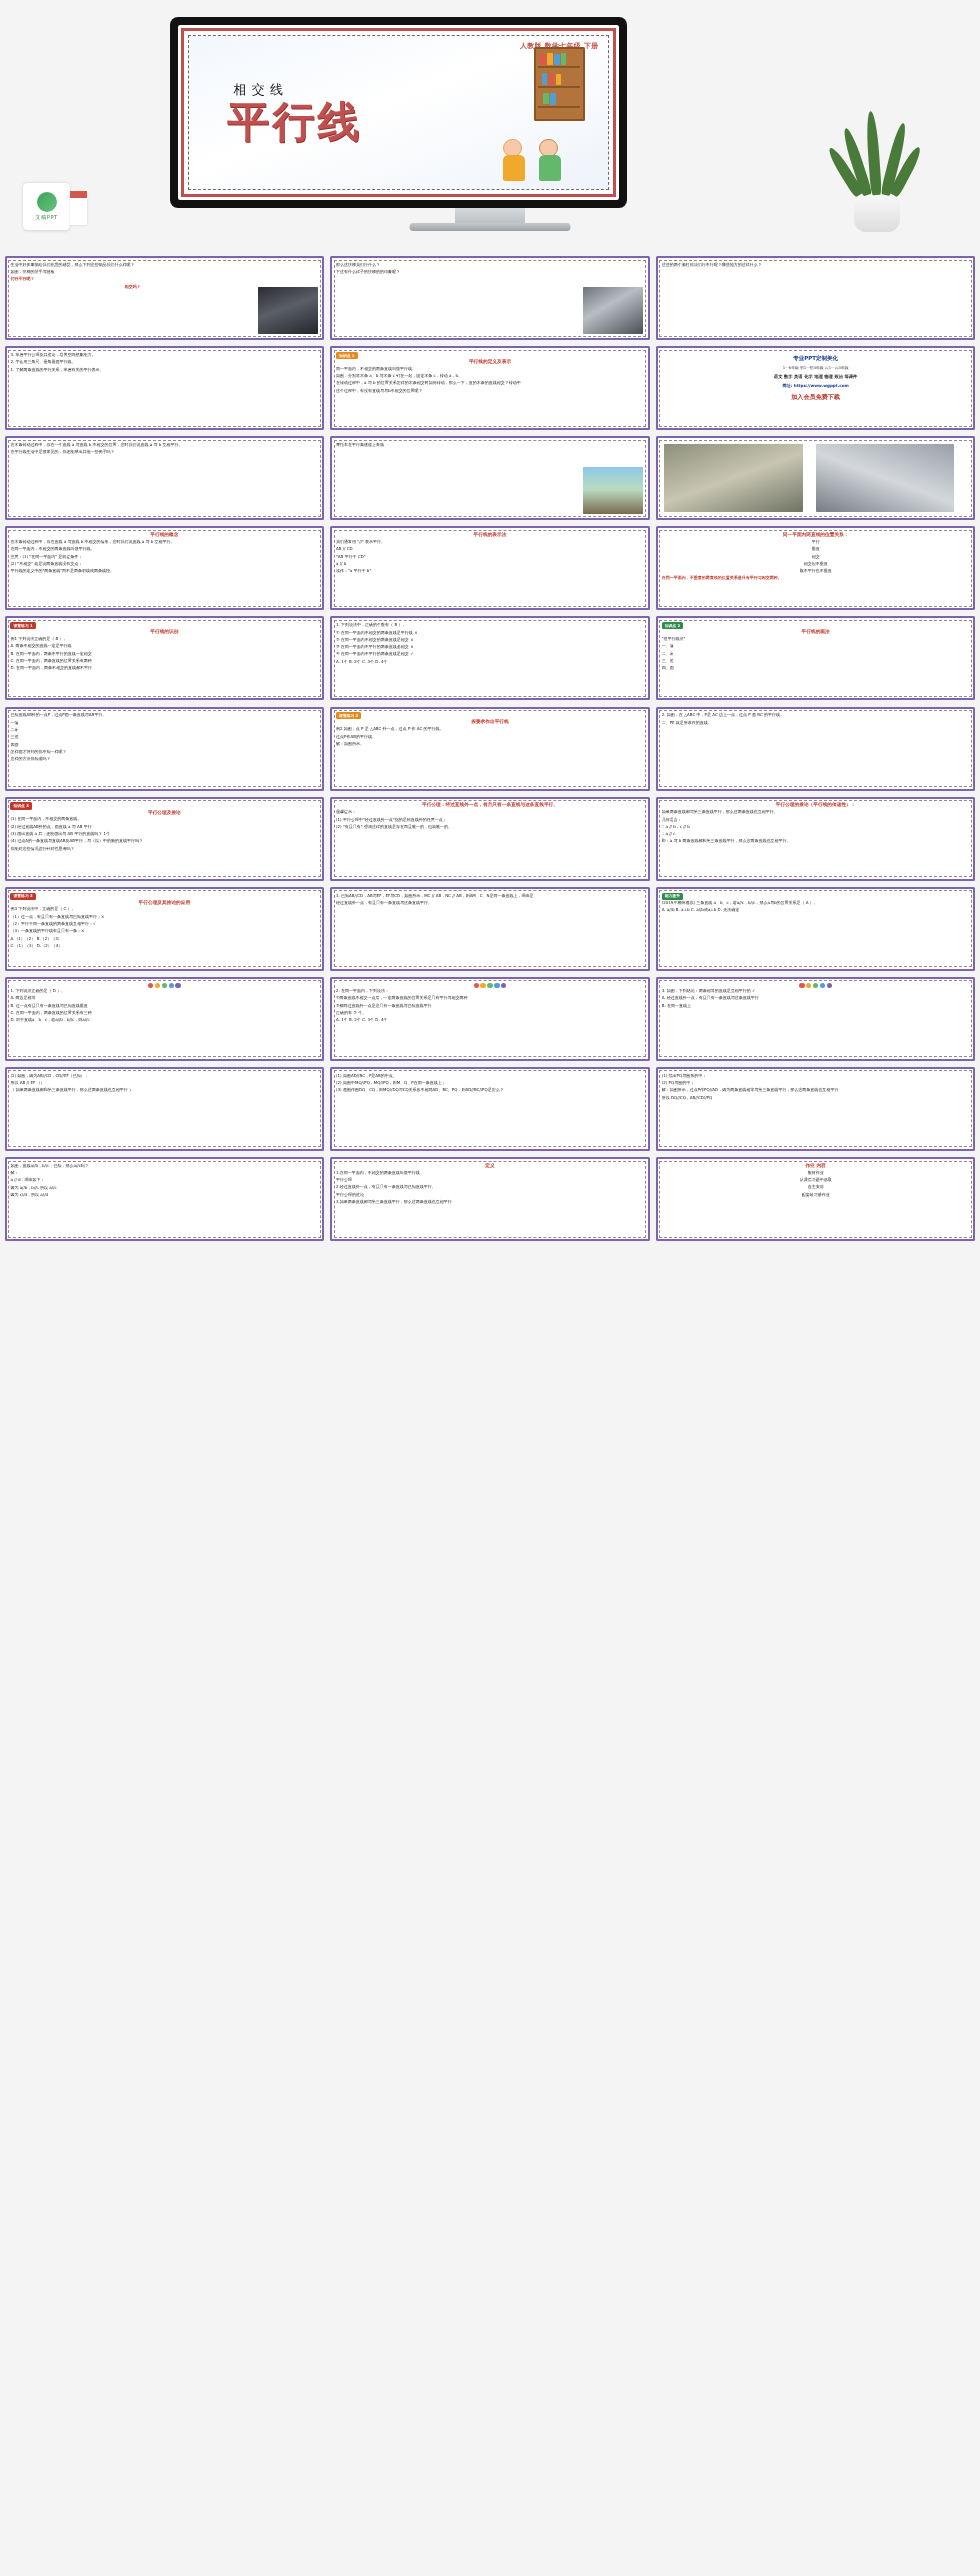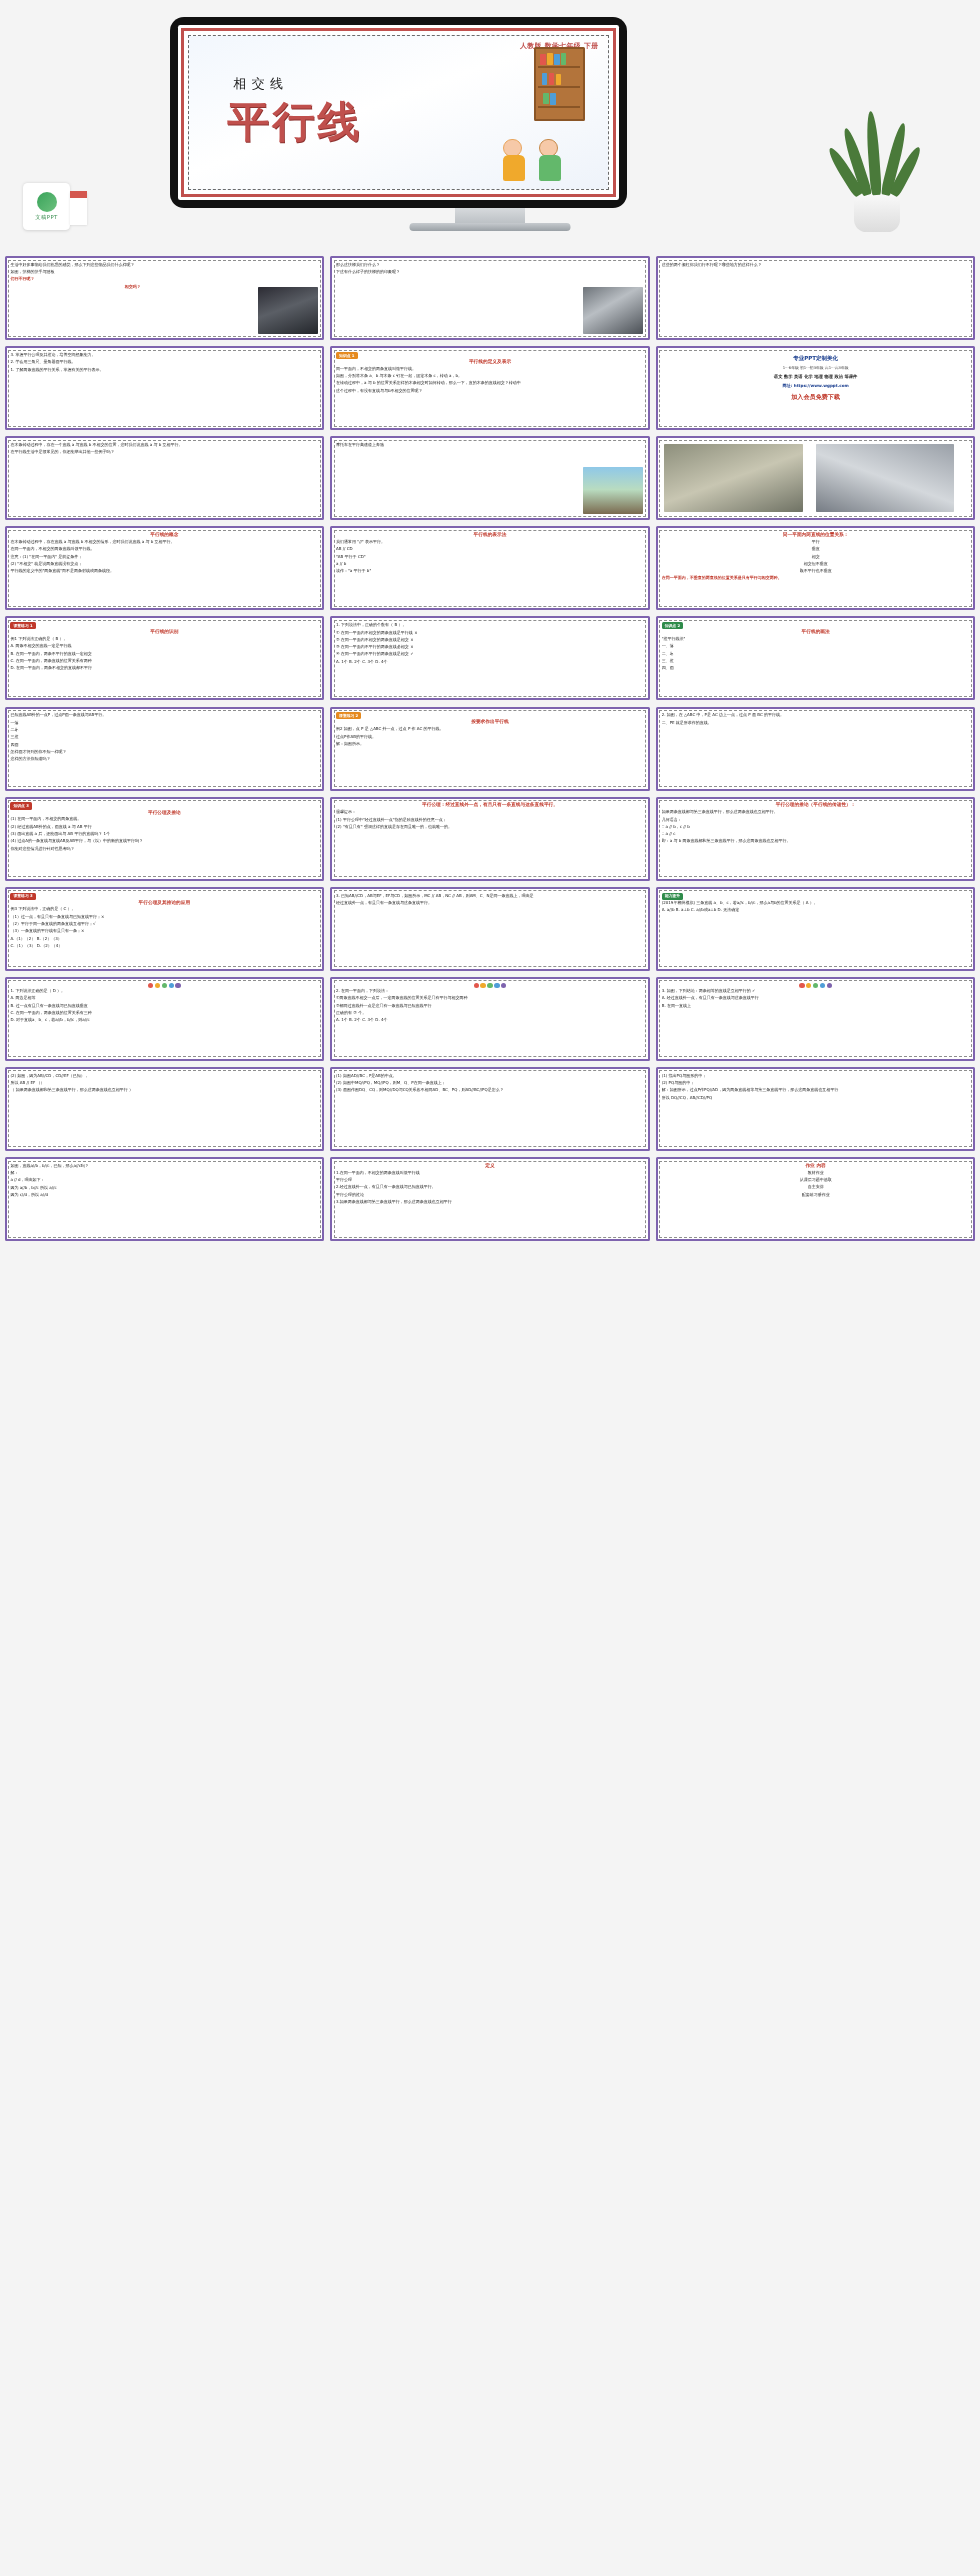--- a/index.html
+++ b/index.html
@@ -5,30 +5,30 @@
   * { box-sizing: border-box; margin:0; padding:0; }
   body {
     width:980px; height:2576px;
     background:#f4f4f4;
     font-family:"DejaVu Sans","Liberation Sans",sans-serif;
     overflow:hidden;
   }
   
   .hero{ position:relative; width:980px; height:253px; background:#f4f4f4; overflow:hidden; }
   .monitor{ position:absolute; left:170px; top:17px; width:457px; height:191px;
-            background:#111; border-radius:14px; padding:8.4px; }
+            background:#111; border-radius:8px; padding:8.4px; }
   .screen{ width:100%; height:100%; background:#fff; border-radius:2.3px; overflow:hidden;
            position:relative; }
   .slide-frame{ position:absolute; inset:3.1px; border:3.8px solid #c0504d; background:#fff; }
   .slide-inner{ position:absolute; inset:3.8px; border:0.8px dashed #6b6b6b;
                 background:linear-gradient(160deg,#f2f7fd 0%,#ffffff 45%,#eef3fa 100%);
                 overflow:hidden; }
   .pub{ position:absolute; right:9.2px; top:4.6px; font-size:6.9px; color:#c0504d;
         font-weight:bold; letter-spacing:0.4px; }
-  .sub-title{ position:absolute; left:44px; top:39px; font-size:13px; color:#222;
+  .sub-title{ position:absolute; left:44px; top:45px; font-size:13px; color:#222;
               letter-spacing:5.4px; }
   .main-title{ position:absolute; left:38px; top:58px; font-size:42px; color:#c0504d;
                font-weight:bold; letter-spacing:3.1px;
                text-shadow:0.8px 0.8px 0 #8e3330; }
   
   .shelf{ position:absolute; right:23px; top:10.7px; width:51px; height:74px;
           background:#b3743b; border:2.3px solid #8a5526; border-radius:1.5px; }
   .shelf i{ position:absolute; left:2.3px; right:2.3px; height:2.3px; background:#8a5526; display:block; }
   .bk{ position:absolute; width:5.4px; border-radius:0.8px; }
   .kid{ position:absolute; bottom:7.7px; }

